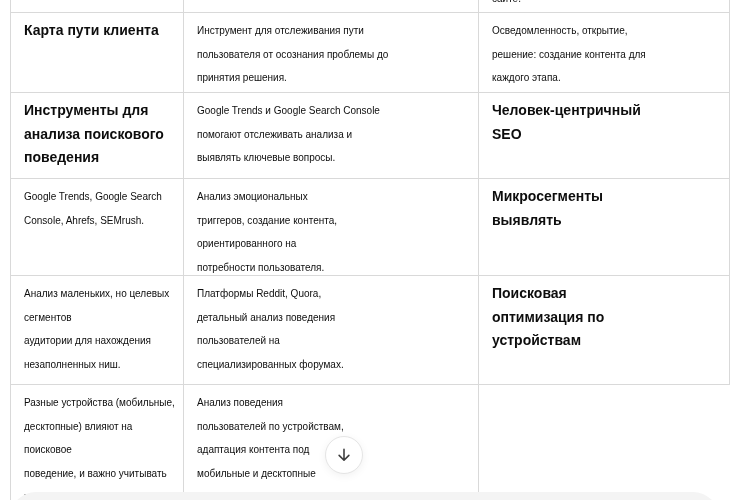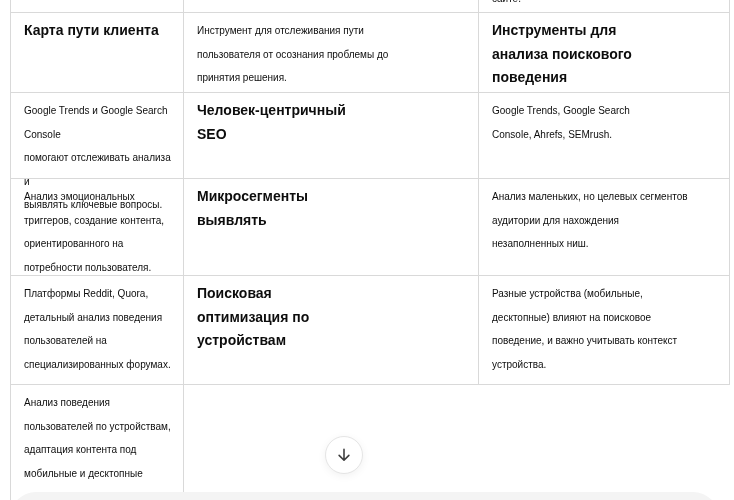--- a/index.html
+++ b/index.html
@@ -90,20 +90,23 @@
   <div class="tbl">
 
     <div class="cell feat"></div>
     <div class="cell"></div>
     <div class="cell bottom-align">сайте.</div>
 
     <div class="cell feat">Карта пути клиента</div>
     <div class="cell">Инструмент для отслеживания пути
 пользователя от осознания проблемы до
 принятия решения.</div>
+    <div class="cell">Осведомленность, открытие,
+решение: создание контента для
+каждого этапа.</div>
 
     <div class="cell feat">Инструменты для
 анализа поискового
 поведения</div>
     <div class="cell">Google Trends и Google Search Console
 помогают отслеживать анализа и
 выявлять ключевые вопросы.</div>
     <div class="cell feat">Человек-центричный
 SEO</div>
 

